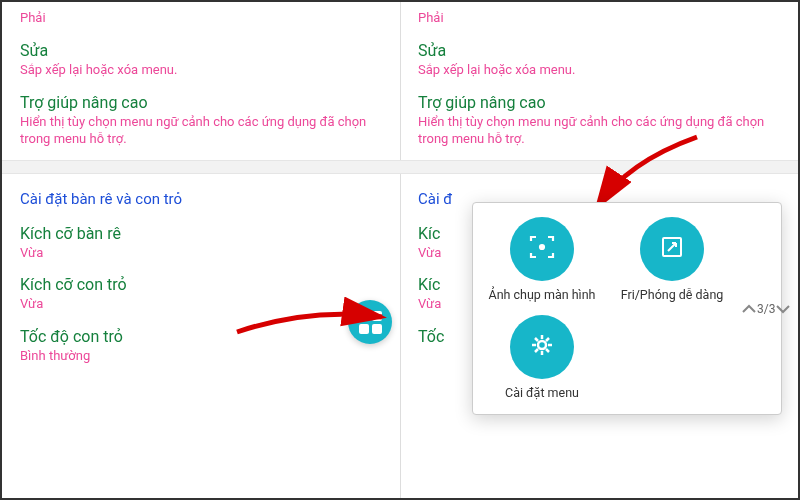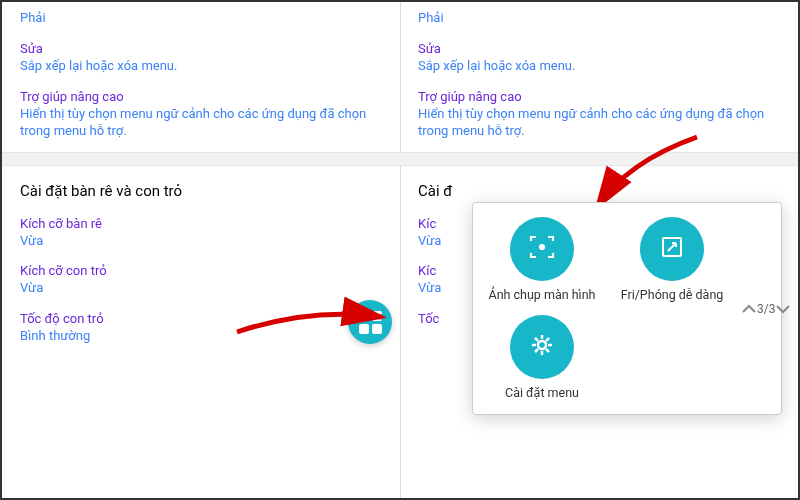--- a/index.html
+++ b/index.html
@@ -27,38 +27,38 @@
     background: #ddd;
     position: absolute;
     left: 50%;
     top: 0;
     bottom: 0;
   }
   .item {
     padding: 8px 18px 6px 18px;
   }
   .title {
-    font-size: 13px;
-    color: #6d28d9;
+    font-size: 16px;
+    color: #15803d;
     margin-bottom: 2px;
   }
   .sub {
     font-size: 13px;
-    color: #3b82f6;
+    color: #ec4899;
     line-height: 1.3;
   }
   .section-divider {
     height: 14px;
     background: #f2f2f2;
     border-top: 1px solid #e5e5e5;
     border-bottom: 1px solid #e5e5e5;
     margin: 6px 0;
   }
   .section-header {
-    color: #000000;
+    color: #1d4ed8;
     font-size: 15px;
     padding: 10px 18px 8px 18px;
   }
   .fab {
     position: absolute;
     width: 44px;
     height: 44px;
     border-radius: 50%;
     background: #17b6c9;
     right: 8px;

